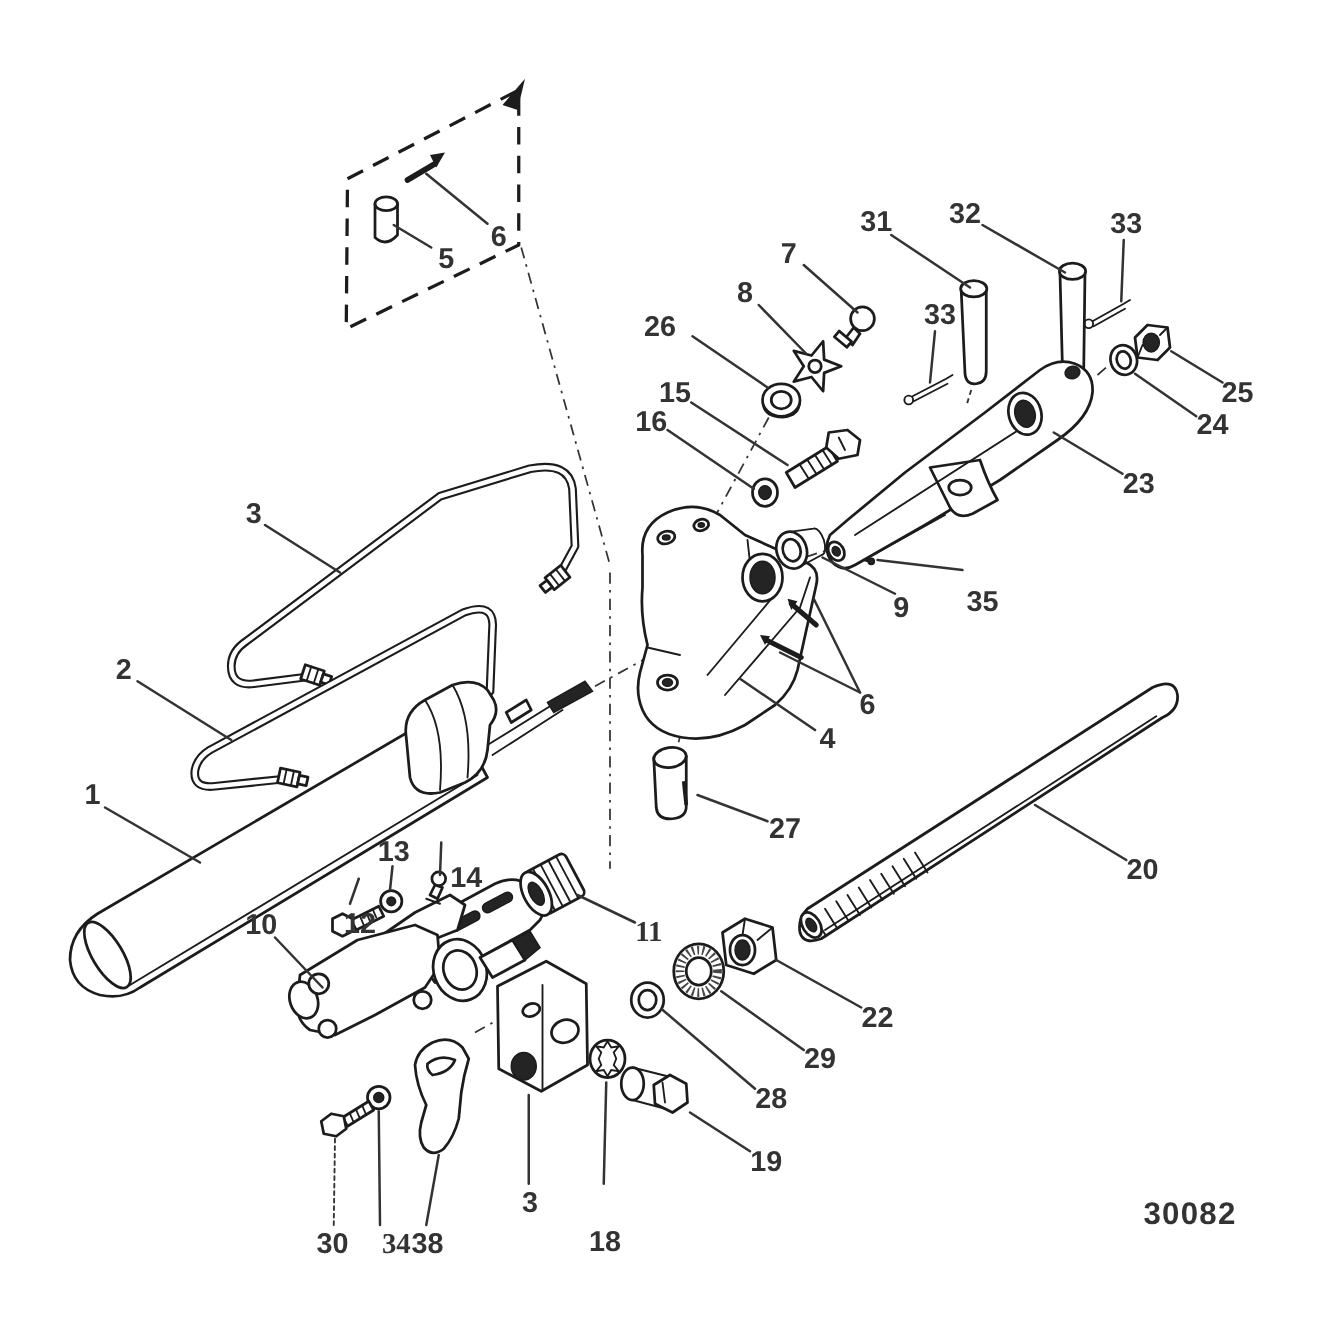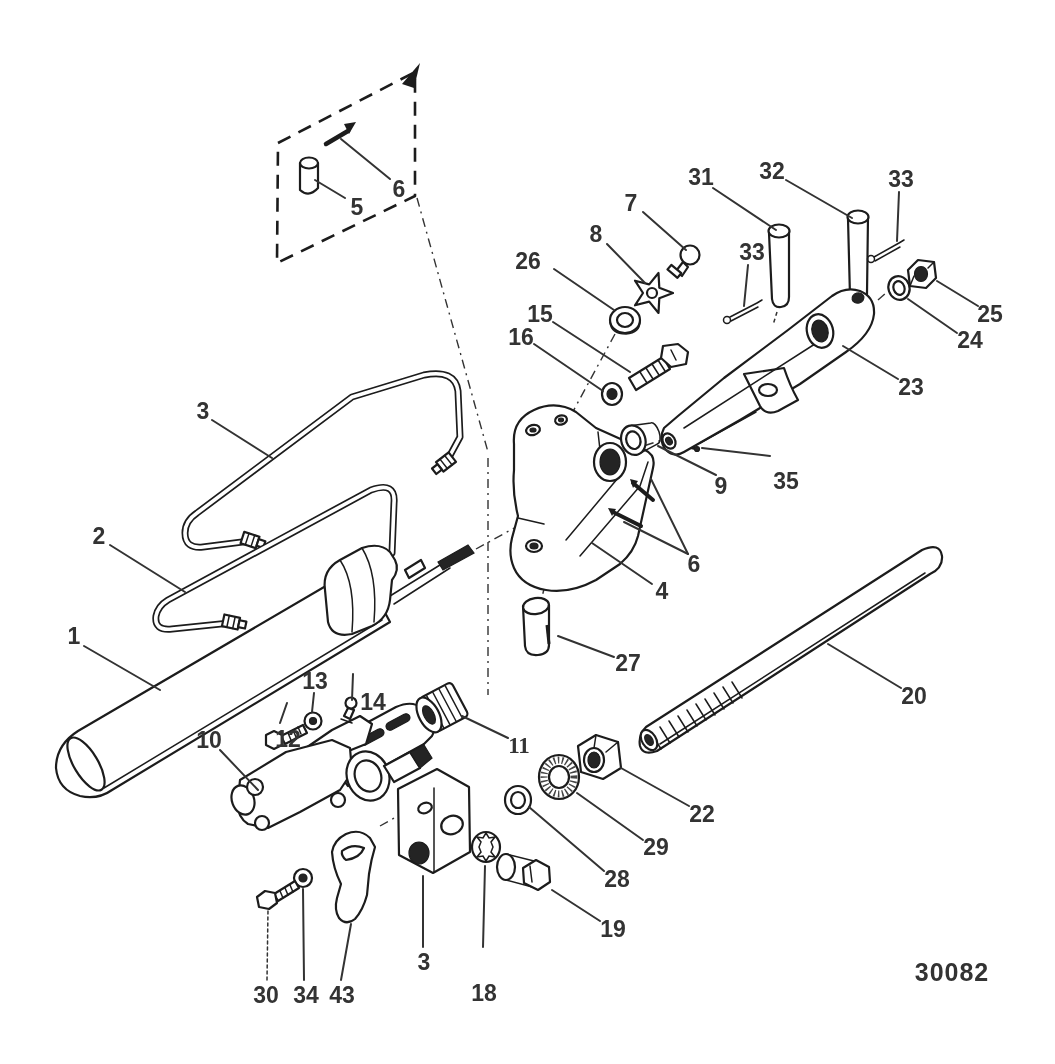--- a/index.html
+++ b/index.html
@@ -359,19 +359,19 @@
       <div class="callout" style="left: 288px; top: 691px; margin-top: 48px;">12</div>
       <div class="callout" style="left: 209px; top: 740px;">10</div>
       <div class="callout" style="left: 519px; top: 746px; font-family: Liberation Serif, serif;">11</div>
       <div class="callout" style="left: 702px; top: 814px;">22</div>
       <div class="callout" style="left: 656px; top: 847px;">29</div>
       <div class="callout" style="left: 617px; top: 879px;">28</div>
       <div class="callout" style="left: 613px; top: 929px;">19</div>
       <div class="callout" style="left: 424px; top: 962px;">3</div>
       <div class="callout" style="left: 484px; top: 962px; margin-top: 31px;">18</div>
       <div class="callout" style="left: 266px; top: 995px;">30</div>
-      <div class="callout" style="left: 306px; top: 995px;">34</div>
-      <div class="callout" style="left: 342px; top: 995px;">43</div>
+      <div class="callout" style="left: 317px; top: 995px; font-family: Liberation Serif, serif;">34</div>
+      <div class="callout" style="left: 342px; top: 995px;">38</div>
     </div>
 
 <div class="drawing-number" style="left:952px;top:972px">30082</div>
 
 </div>
 
 </body></html>

